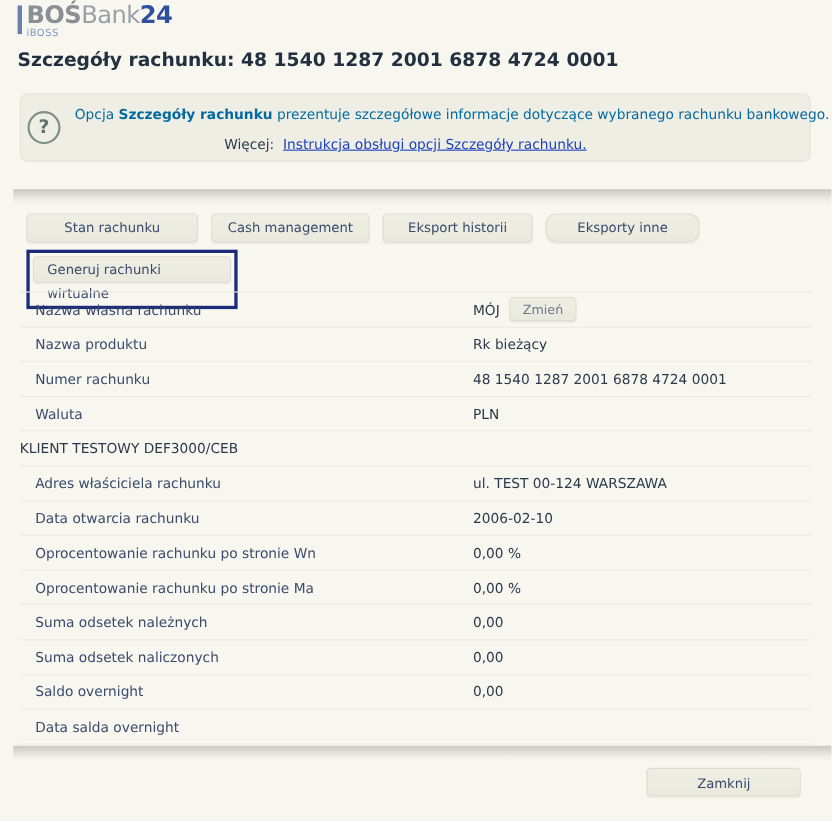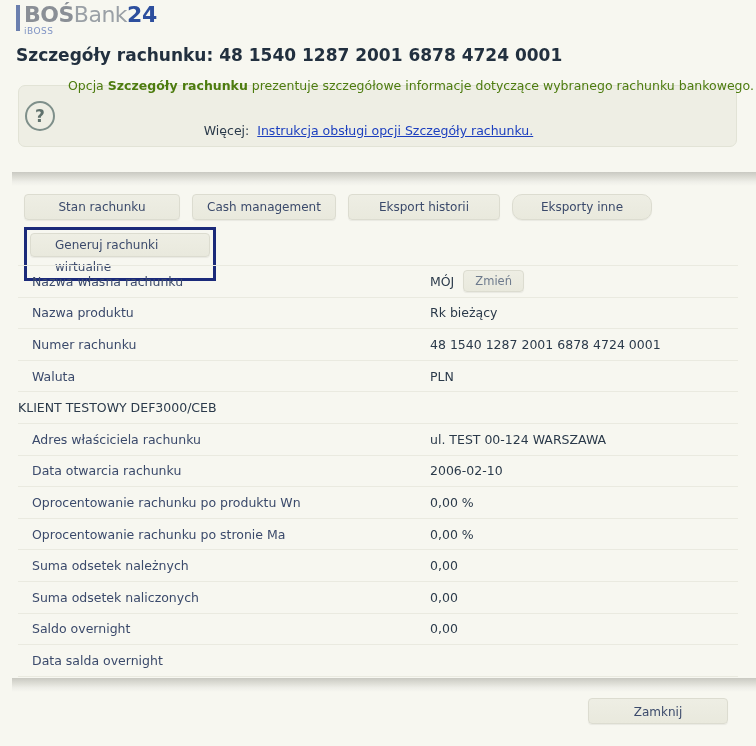--- a/index.html
+++ b/index.html
@@ -88,23 +88,23 @@
     font-size: 17px;
     font-weight: bold;
     display: flex;
     align-items: center;
     justify-content: center;
     box-sizing: border-box;
   }
   .info-line1 {
     position: absolute;
     left: 68px;
-    top: 78px;
+    top: 96px;
     font-size: 12.5px;
-    color: #4d7c0f;
+    color: #0369a1;
     white-space: nowrap;
   }
   .info-line1 b { font-weight: bold; }
   .info-line2 {
     position: absolute;
     left: 0;
     top: 123px;
     width: 737px;
     text-align: center;
     font-size: 12.5px;
@@ -153,34 +153,34 @@
     box-sizing: border-box;
     box-shadow: 0 1px 1px rgba(0,0,0,0.06);
   }
   .tab-btn {
     height: 26px;
     line-height: 24px;
     padding: 0 10px;
   }
   .tab-w1 { width: 156px; }
   .tab-w2 { width: 144px; }
-  .tab-w3 { width: 152px; }
+  .tab-w3 { width: 136px; }
   .tab-w4 { width: 140px; border-radius: 10px; }
 
   .vbtn-focus {
     border: 3px solid #1b2a7a;
     padding: 3px;
     display: inline-block;
     box-sizing: border-box;
   }
   .vbtn {
     width: 180px;
     height: 24px;
     line-height: 22px;
-    padding: 0 24px;
+    padding: 0 12px;
     text-align: left;
   }
 
   
   .detail-table {
     position: absolute;
     left: 18px;
     top: 265px;
     width: 720px;
   }
@@ -299,21 +299,21 @@
     <div class="dlabel">Adres właściciela rachunku</div>
     <div class="dvalue">ul. TEST 00-124 WARSZAWA</div>
   </div>
 
   <div class="drow">
     <div class="dlabel">Data otwarcia rachunku</div>
     <div class="dvalue">2006-02-10</div>
   </div>
 
   <div class="drow">
-    <div class="dlabel">Oprocentowanie rachunku po produktu Wn</div>
+    <div class="dlabel">Oprocentowanie rachunku po stronie Wn</div>
     <div class="dvalue">0,00 %</div>
   </div>
 
   <div class="drow">
     <div class="dlabel">Oprocentowanie rachunku po stronie Ma</div>
     <div class="dvalue">0,00 %</div>
   </div>
 
   <div class="drow">
     <div class="dlabel">Suma odsetek należnych</div>

